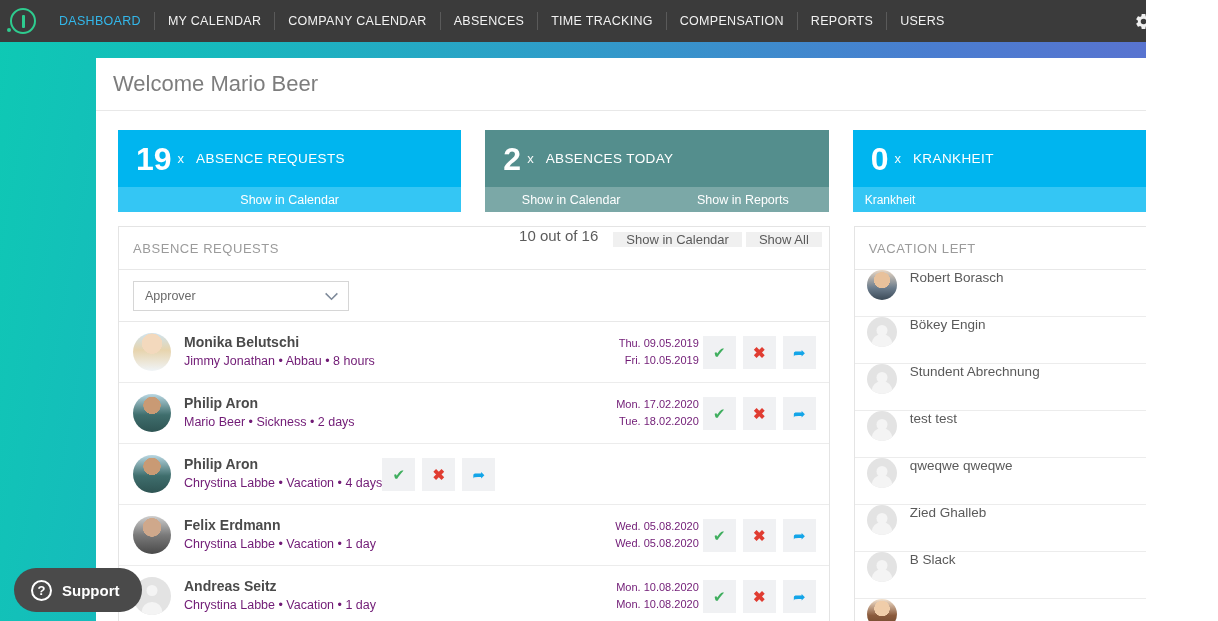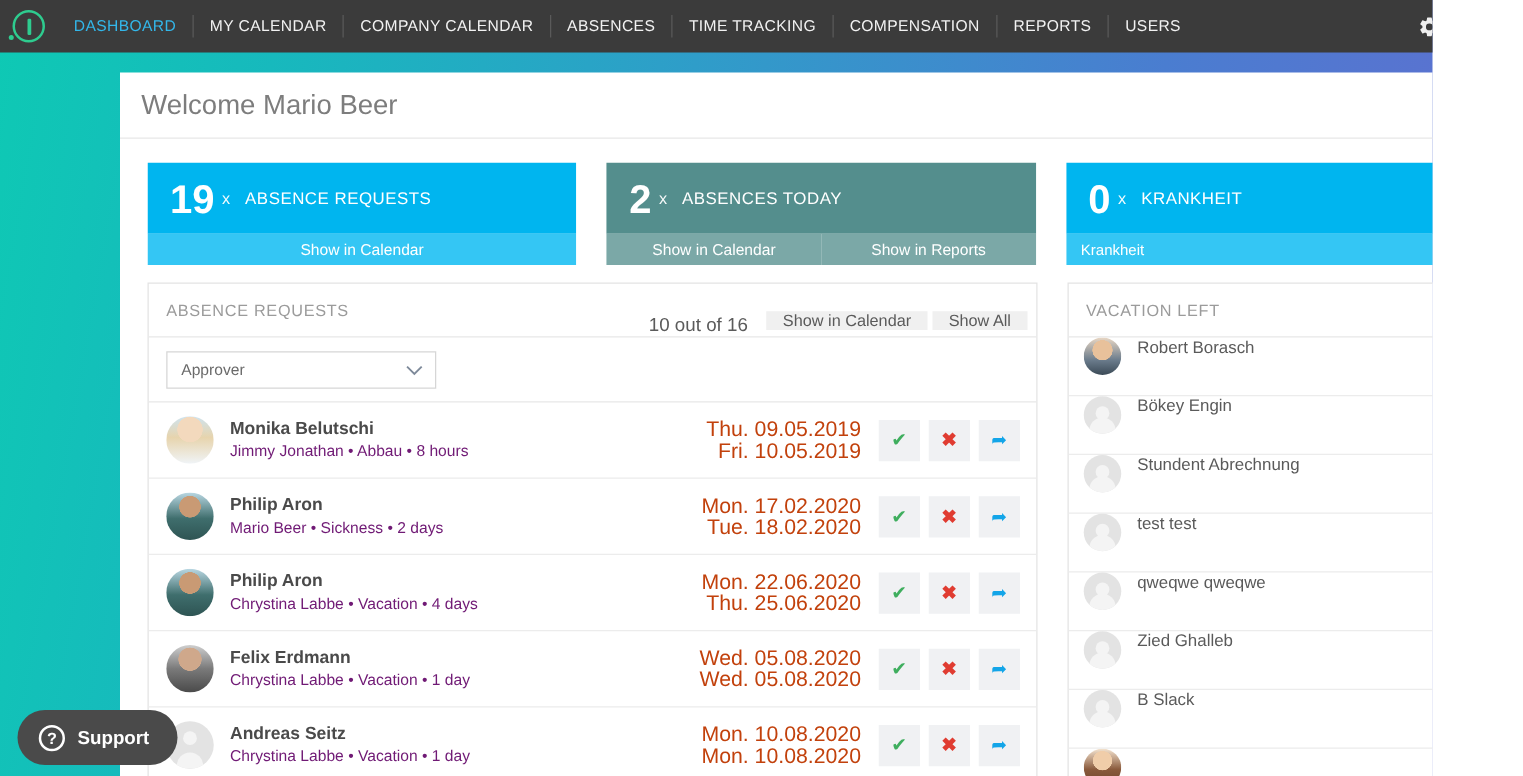--- a/index.html
+++ b/index.html
@@ -154,21 +154,21 @@
     height: 43px;
     display: flex; align-items: center;
     padding: 0 0 0 14px;
     border-bottom: 1px solid #e8e8e8;
   }
   .panel-title {
     font-size: 13px; letter-spacing: .55px; color: #9b9b9b;
     text-transform: none;
   }
   .panel-head-right {
-    margin-left: auto; display: flex; align-items: flex-end; height: 100%;
+    margin-left: auto; display: flex; align-items: flex-start; height: 100%;
   }
   .count-text {
     font-size: 15px; color: #5b5b5b;
     display: flex; align-items: center;
     padding-right: 11px;
   }
   .ghost-btn {
     background: #f0f0f0;
     border: none;
     font-size: 13px; color: #5a5a5a;
@@ -214,22 +214,22 @@
   .avatar .ph-head {
     position: absolute; left: 50%; top: 8px;
     transform: translateX(-50%);
     width: 11px; height: 11px; border-radius: 50%; background: #f4f4f4;
   }
   .req-names { margin-left: 13px; min-width: 0; }
   .req-name { font-size: 14px; font-weight: bold; color: #4a4a4a; line-height: 17px; }
   .req-sub { font-size: 12.5px; color: #701a75; line-height: 17px; margin-top: 2px;}
   .req-dates {
     margin-left: auto; text-align: right;
-    font-size: 17px; color: #c2410c; line-height: 17px;
-    padding-right: 14px; white-space: nowrap;
+    font-size: 11px; color: #701a75; line-height: 17px;
+    padding-right: 4px; white-space: nowrap;
   }
   .req-actions { display: flex; gap: 7px; }
   .act-btn {
     width: 33px; height: 33px;
     background: #f0f1f3;
     border: none; cursor: pointer;
     display: flex; align-items: center; justify-content: center;
     font-size: 15px; line-height: 1;
     font-family: "Liberation Sans", sans-serif;
   }
@@ -412,24 +412,20 @@
               </div>
             </div>
             <div class="req-row">
               <div class="avatar">
                 <div class="ph-img" style="background: radial-gradient(circle at 50% 30%, rgb(201, 154, 116) 0px, rgb(201, 154, 116) 26%, transparent 27%), linear-gradient(rgb(185, 215, 226) 0%, rgb(63, 110, 109) 55%, rgb(46, 84, 83) 100%);"></div>
               </div>
               <div class="req-names">
                 <div class="req-name">Philip Aron</div>
                 <div class="req-sub">Chrystina Labbe • Vacation • 4 days</div>
               </div>
-              <div class="req-dates">
-                <div>Mon. 22.06.2020</div>
-                <div>Thu. 25.06.2020</div>
-              </div>
               <div class="req-actions">
                 <button class="act-btn act-approve">✔</button>
                 <button class="act-btn act-reject">✖</button>
                 <button class="act-btn act-forward">➦</button>
               </div>
             </div>
             <div class="req-row">
               <div class="avatar">
                 <div class="ph-img" style="background: radial-gradient(circle at 50% 30%, rgb(207, 168, 139) 0px, rgb(207, 168, 139) 28%, transparent 29%), linear-gradient(rgb(207, 207, 207) 0%, rgb(122, 122, 122) 50%, rgb(74, 74, 74) 100%);"></div>
               </div>

